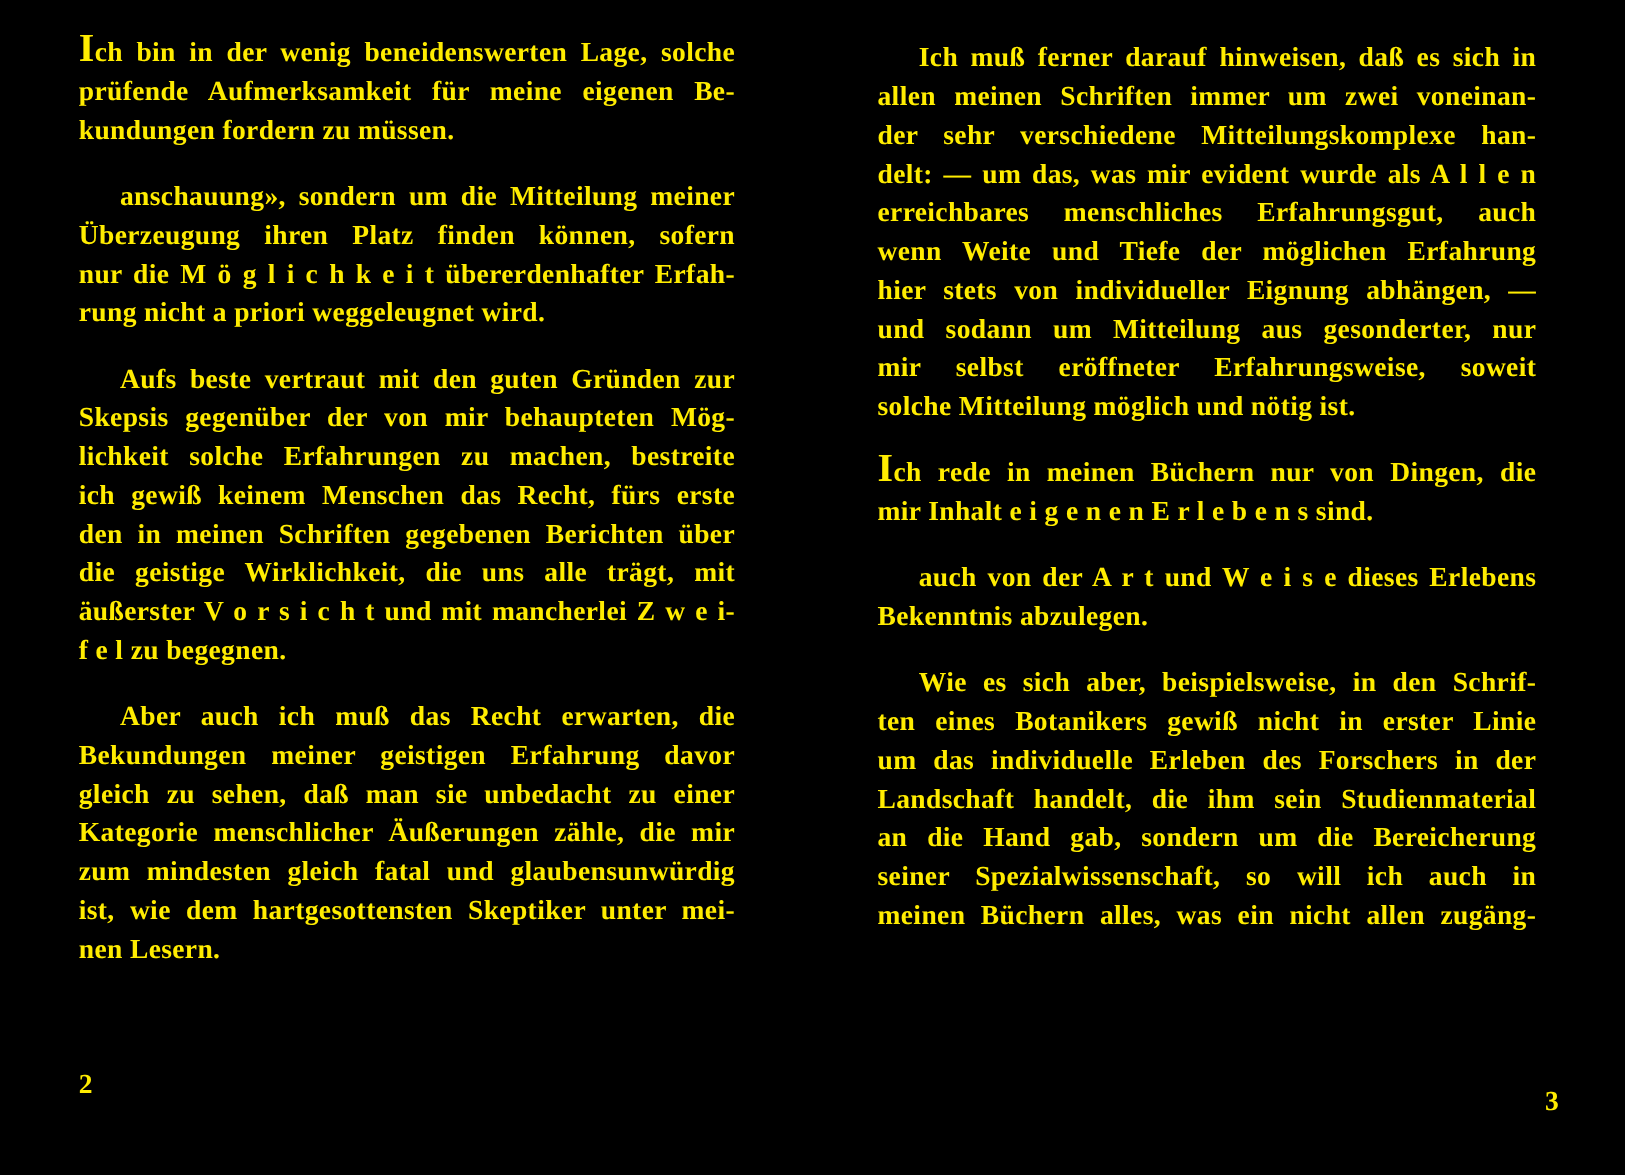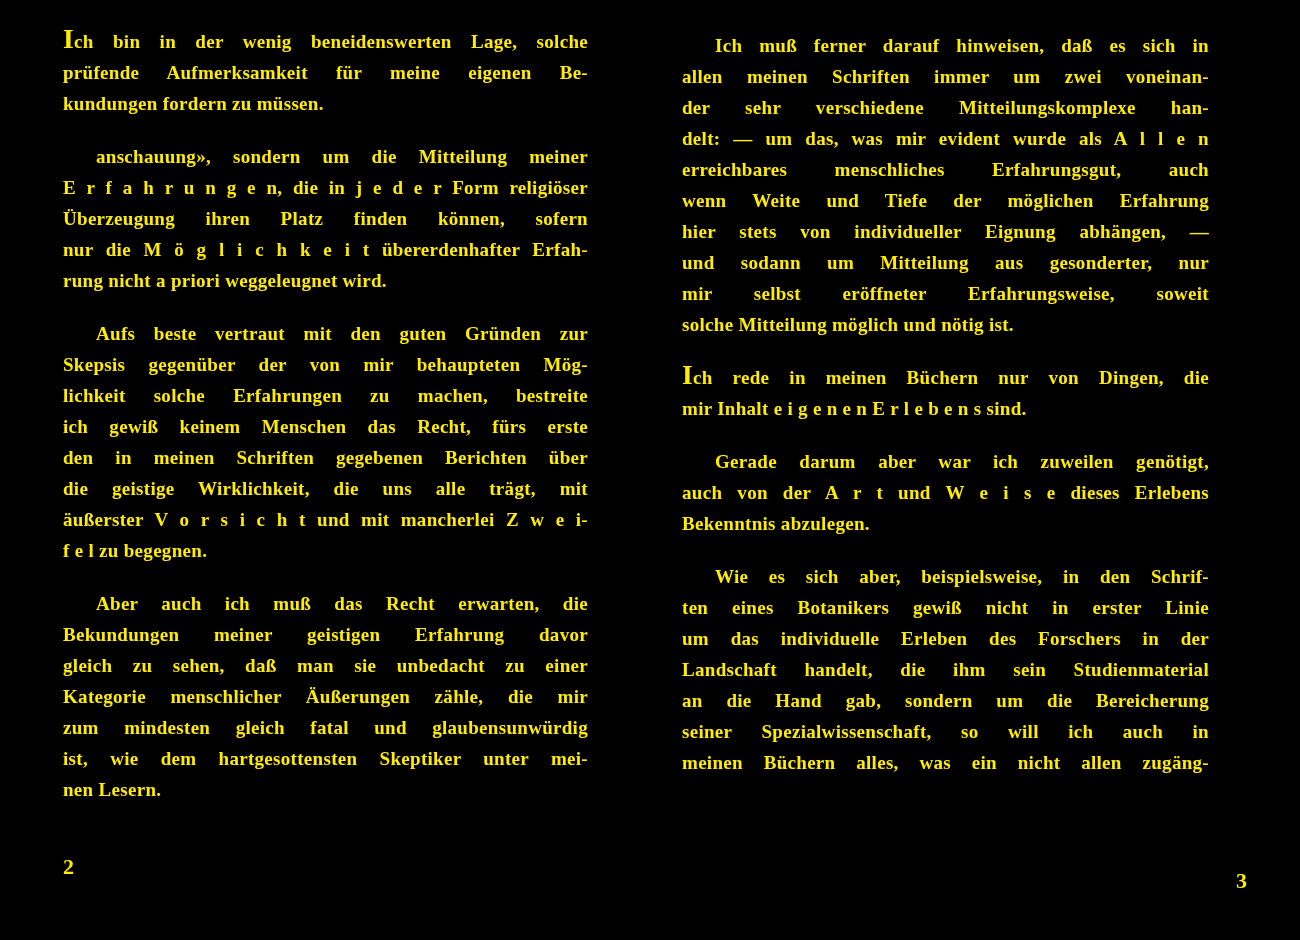--- a/index.html
+++ b/index.html
@@ -11,24 +11,24 @@
   .book {
     position: relative;
     width: 1300px; height: 940px;
     background: #000000;
     color: #ffec00;
     font-family: "Liberation Serif", serif;
     font-weight: 700;
   }
   .text-block {
     position: absolute;
-    font-size: 19px;
+    font-size: 22px;
   }
   .text-block.left  { left: 63px;  top: 26px; width: 525px; }
-  .text-block.right { left: 682px; top: 30px; width: 527px; }
+  .text-block.right { left: 702px; top: 30px; width: 527px; }
   .paragraph { margin-top: 22px; }
   .text-block > .paragraph:first-child { margin-top: 0; }
   .paragraph.section-break { }
   .paragraph.indent .line:first-child { text-indent: 33px; }
   .line {
     line-height: 31px;
     height: 31px;
     text-align: justify;
     text-align-last: justify;
     letter-spacing: 0.3px;
@@ -52,21 +52,20 @@
 <div class="book">
 
   <div class="text-block left">
       <div class="paragraph">
         <div class="line"><span class="initial">I</span>ch bin in der wenig beneidenswerten Lage, solche</div>
         <div class="line">prüfende Aufmerksamkeit für meine eigenen Be-</div>
         <div class="line last">kundungen fordern zu müssen.</div>
       </div>
       <div class="paragraph indent">
         <div class="line">anschauung», sondern um die Mitteilung meiner</div>
-        <div class="line">E r f a h r u n g e n, die in j e d e r Form religiöser</div>
         <div class="line">Überzeugung ihren Platz finden können, sofern</div>
         <div class="line">nur die M ö g l i c h k e i t übererdenhafter Erfah-</div>
         <div class="line last">rung nicht a priori weggeleugnet wird.</div>
       </div>
       <div class="paragraph indent">
         <div class="line">Aufs beste vertraut mit den guten Gründen zur</div>
         <div class="line">Skepsis gegenüber der von mir behaupteten Mög-</div>
         <div class="line">lichkeit solche Erfahrungen zu machen, bestreite</div>
         <div class="line">ich gewiß keinem Menschen das Recht, fürs erste</div>
         <div class="line">den in meinen Schriften gegebenen Berichten über</div>
@@ -96,21 +95,20 @@
         <div class="line">hier stets von individueller Eignung abhängen, —</div>
         <div class="line">und sodann um Mitteilung aus gesonderter, nur</div>
         <div class="line">mir selbst eröffneter Erfahrungsweise, soweit</div>
         <div class="line last">solche Mitteilung möglich und nötig ist.</div>
       </div>
       <div class="paragraph section-break">
         <div class="line"><span class="initial">I</span>ch rede in meinen Büchern nur von Dingen, die</div>
         <div class="line last">mir Inhalt e i g e n e n  E r l e b e n s sind.</div>
       </div>
       <div class="paragraph indent">
-        <div class="line">Gerade darum aber war ich zuweilen genötigt,</div>
         <div class="line">auch von der A r t und W e i s e dieses Erlebens</div>
         <div class="line last">Bekenntnis abzulegen.</div>
       </div>
       <div class="paragraph indent">
         <div class="line">Wie es sich aber, beispielsweise, in den Schrif-</div>
         <div class="line">ten eines Botanikers gewiß nicht in erster Linie</div>
         <div class="line">um das individuelle Erleben des Forschers in der</div>
         <div class="line">Landschaft handelt, die ihm sein Studienmaterial</div>
         <div class="line">an die Hand gab, sondern um die Bereicherung</div>
         <div class="line">seiner Spezialwissenschaft, so will ich auch in</div>

